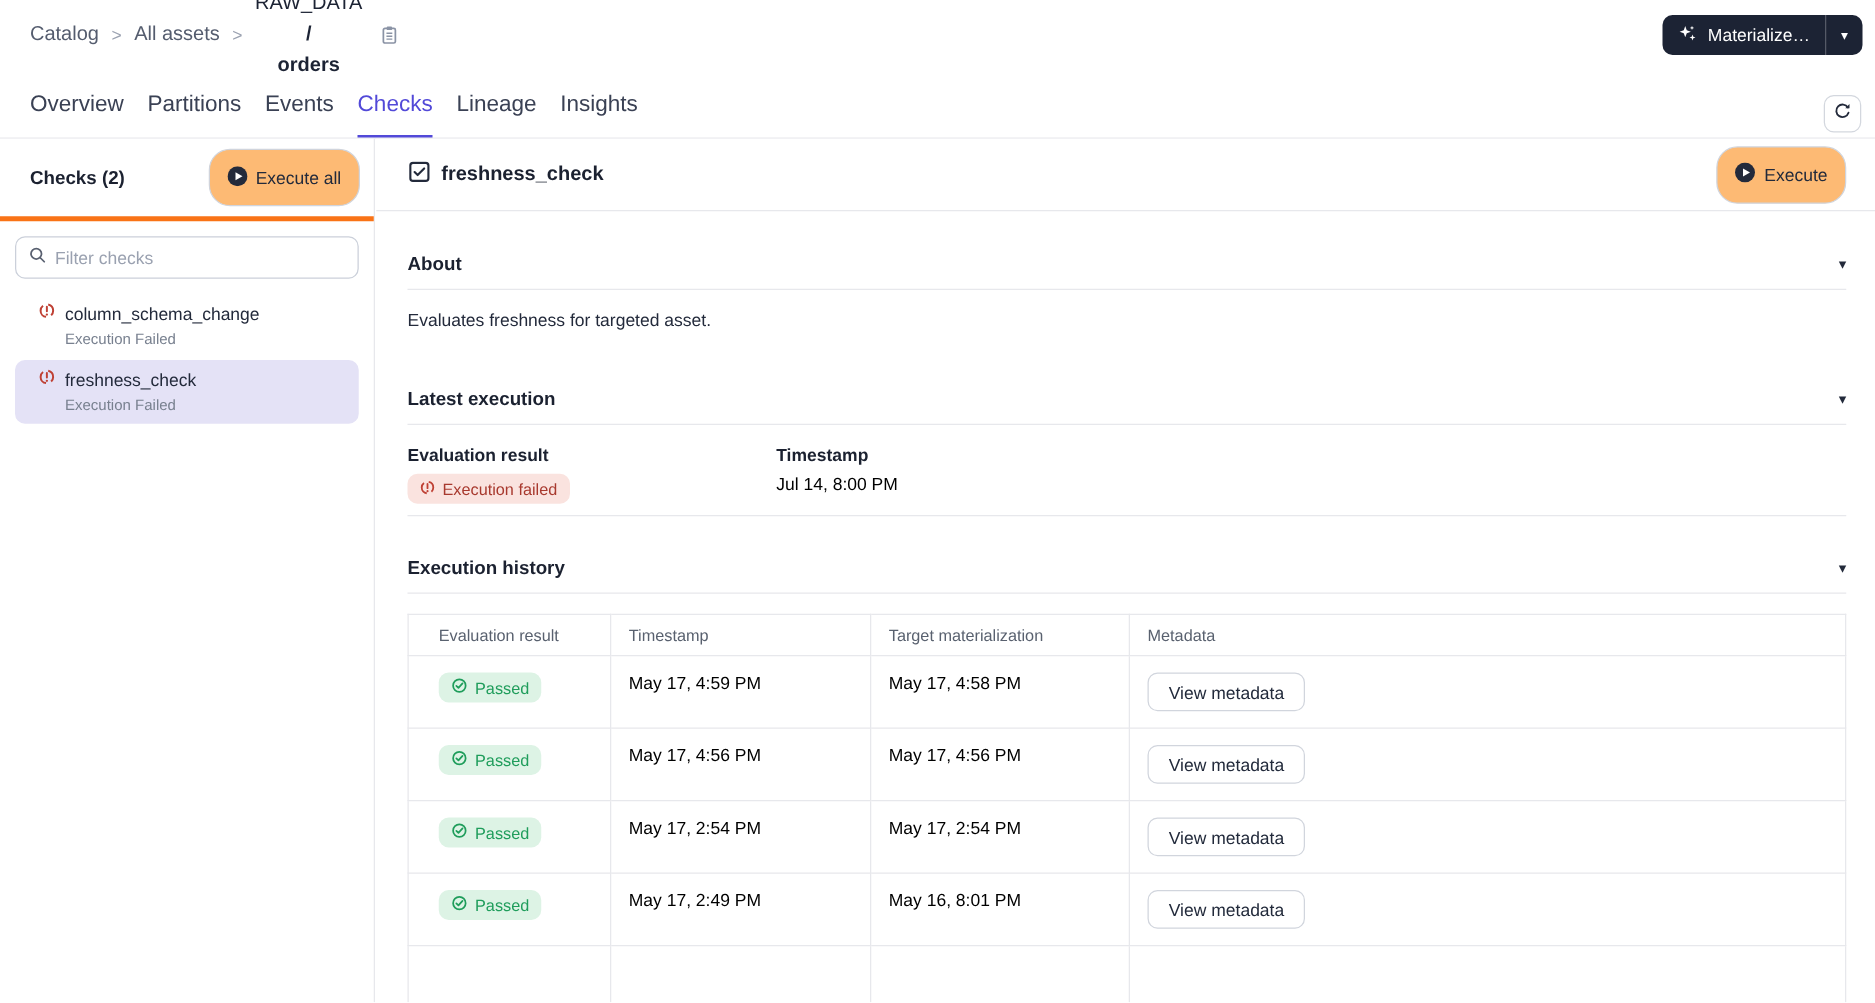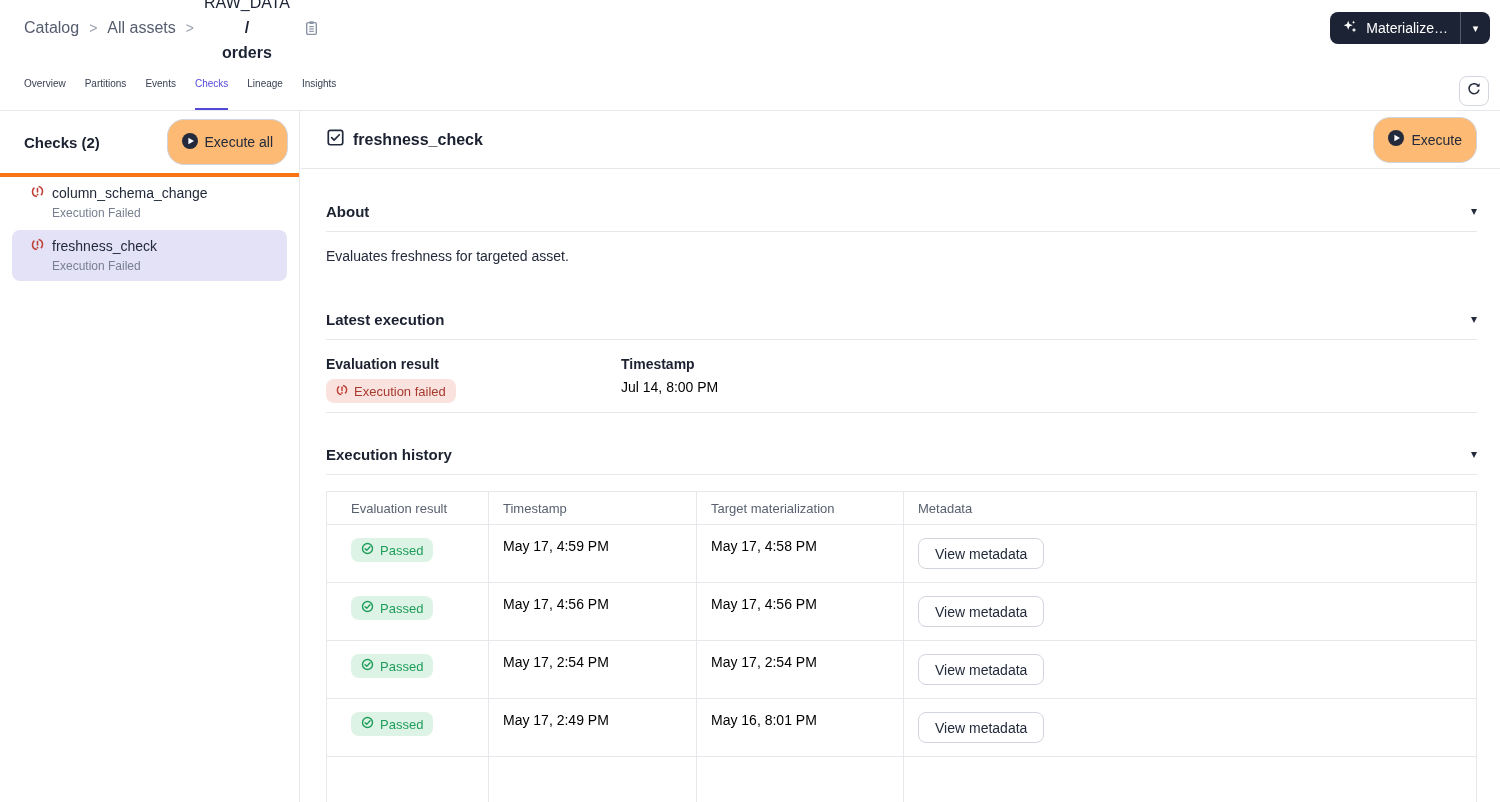--- a/index.html
+++ b/index.html
@@ -17,21 +17,21 @@
   .crumb-slash { color:#1C2334; font-weight:600; }
   .crumb-asset { color:#1C2334; font-weight:700; }
   .clip-icon { display:inline-flex; margin-left:4px; cursor:pointer; }
 
   .materialize-wrap { display:flex; align-items:stretch; height:32px; background:#1C2334; border-radius:8px; overflow:hidden; color:#fff; }
   .materialize-main { display:flex; align-items:center; gap:8px; padding:0 12px; font-size:14px; cursor:pointer; }
   .materialize-caret { display:flex; align-items:center; justify-content:center; width:30px; border-left:1px solid rgba(255,255,255,.25); cursor:pointer; font-size:11px; }
 
   
   .tabbar { position:absolute; top:56px; left:0; right:0; height:55px; border-bottom:1px solid #E7E8EC; display:flex; align-items:center; gap:19px; padding:0 24px; }
-  .tab { position:relative; height:100%; display:flex; align-items:center; font-size:10px; font-weight:500; color:#3A4154; cursor:pointer; }
+  .tab { position:relative; height:100%; display:flex; align-items:center; font-size:18px; font-weight:500; color:#3A4154; cursor:pointer; }
   .tab.active { color:#5249D8; }
   .tab.active::after { content:""; position:absolute; left:0; right:0; bottom:0; height:2px; background:#5249D8; }
   .refresh-btn { position:absolute; right:11px; top:20px; width:30px; height:30px; border:1px solid #D3D7DE; border-radius:8px; background:#fff; display:flex; align-items:center; justify-content:center; cursor:pointer; }
 
   
   .sidebar { position:absolute; top:111px; left:0; bottom:0; width:300px; border-right:1px solid #E7E8EC; background:#fff; }
   .sidebar-head { height:66px; display:flex; align-items:center; justify-content:space-between; padding:0 11px 0 24px; border-bottom:4px solid #f97316; }
   .sidebar-title { font-size:15px; font-weight:700; color:#1B2130; }
   .pill-btn { display:inline-flex; align-items:center; gap:7px; height:46px; padding:0 14px; background:#fdba74; border:1px solid #D0D4DC; border-radius:17px; font-size:14px; color:#222A3B; cursor:pointer; white-space:nowrap; }
   .filter-box { margin:12px; height:34px; border:1px solid #CBD0DA; border-radius:8px; display:flex; align-items:center; gap:7px; padding:0 10px; background:#fff; }
@@ -146,20 +146,29 @@
       <button class="pill-btn">
         <span>
           <svg width="16" height="16" viewBox="0 0 16 16">
               <circle cx="8" cy="8" r="8" fill="#232A3B"></circle>
               <path d="M6.4 4.8L12 8l-5.6 3.2z" fill="#fff"></path>
             </svg>
         </span>
         <span>Execute all</span>
       </button>
     </div>
+    <div class="filter-box">
+      <span>
+        <svg width="14" height="14" viewBox="0 0 14 14">
+            <circle cx="6" cy="6" r="4.2" stroke="#596070" fill="none" stroke-width="1.4"></circle>
+            <line x1="9.2" y1="9.2" x2="12.4" y2="12.4" stroke="#596070" stroke-width="1.4" stroke-linecap="round"></line>
+          </svg>
+      </span>
+      <input type="text" placeholder="Filter checks" style="">
+    </div>
     <div class="check-list">
       <div class="check-item">
         <div class="check-item-row">
           <span>
             <svg width="13" height="13" viewBox="0 0 14 14">
                 <circle cx="7" cy="7" r="5.4" fill="none" stroke="#BF4034" stroke-width="1.7" stroke-dasharray="12.3 4.7" stroke-dashoffset="8"></circle>
                 <line x1="7" y1="3.7" x2="7" y2="7.6" stroke="#BF4034" stroke-width="1.7" stroke-linecap="round"></line>
                 <circle cx="7" cy="10.4" r="1" fill="#BF4034"></circle>
               </svg>
           </span>

